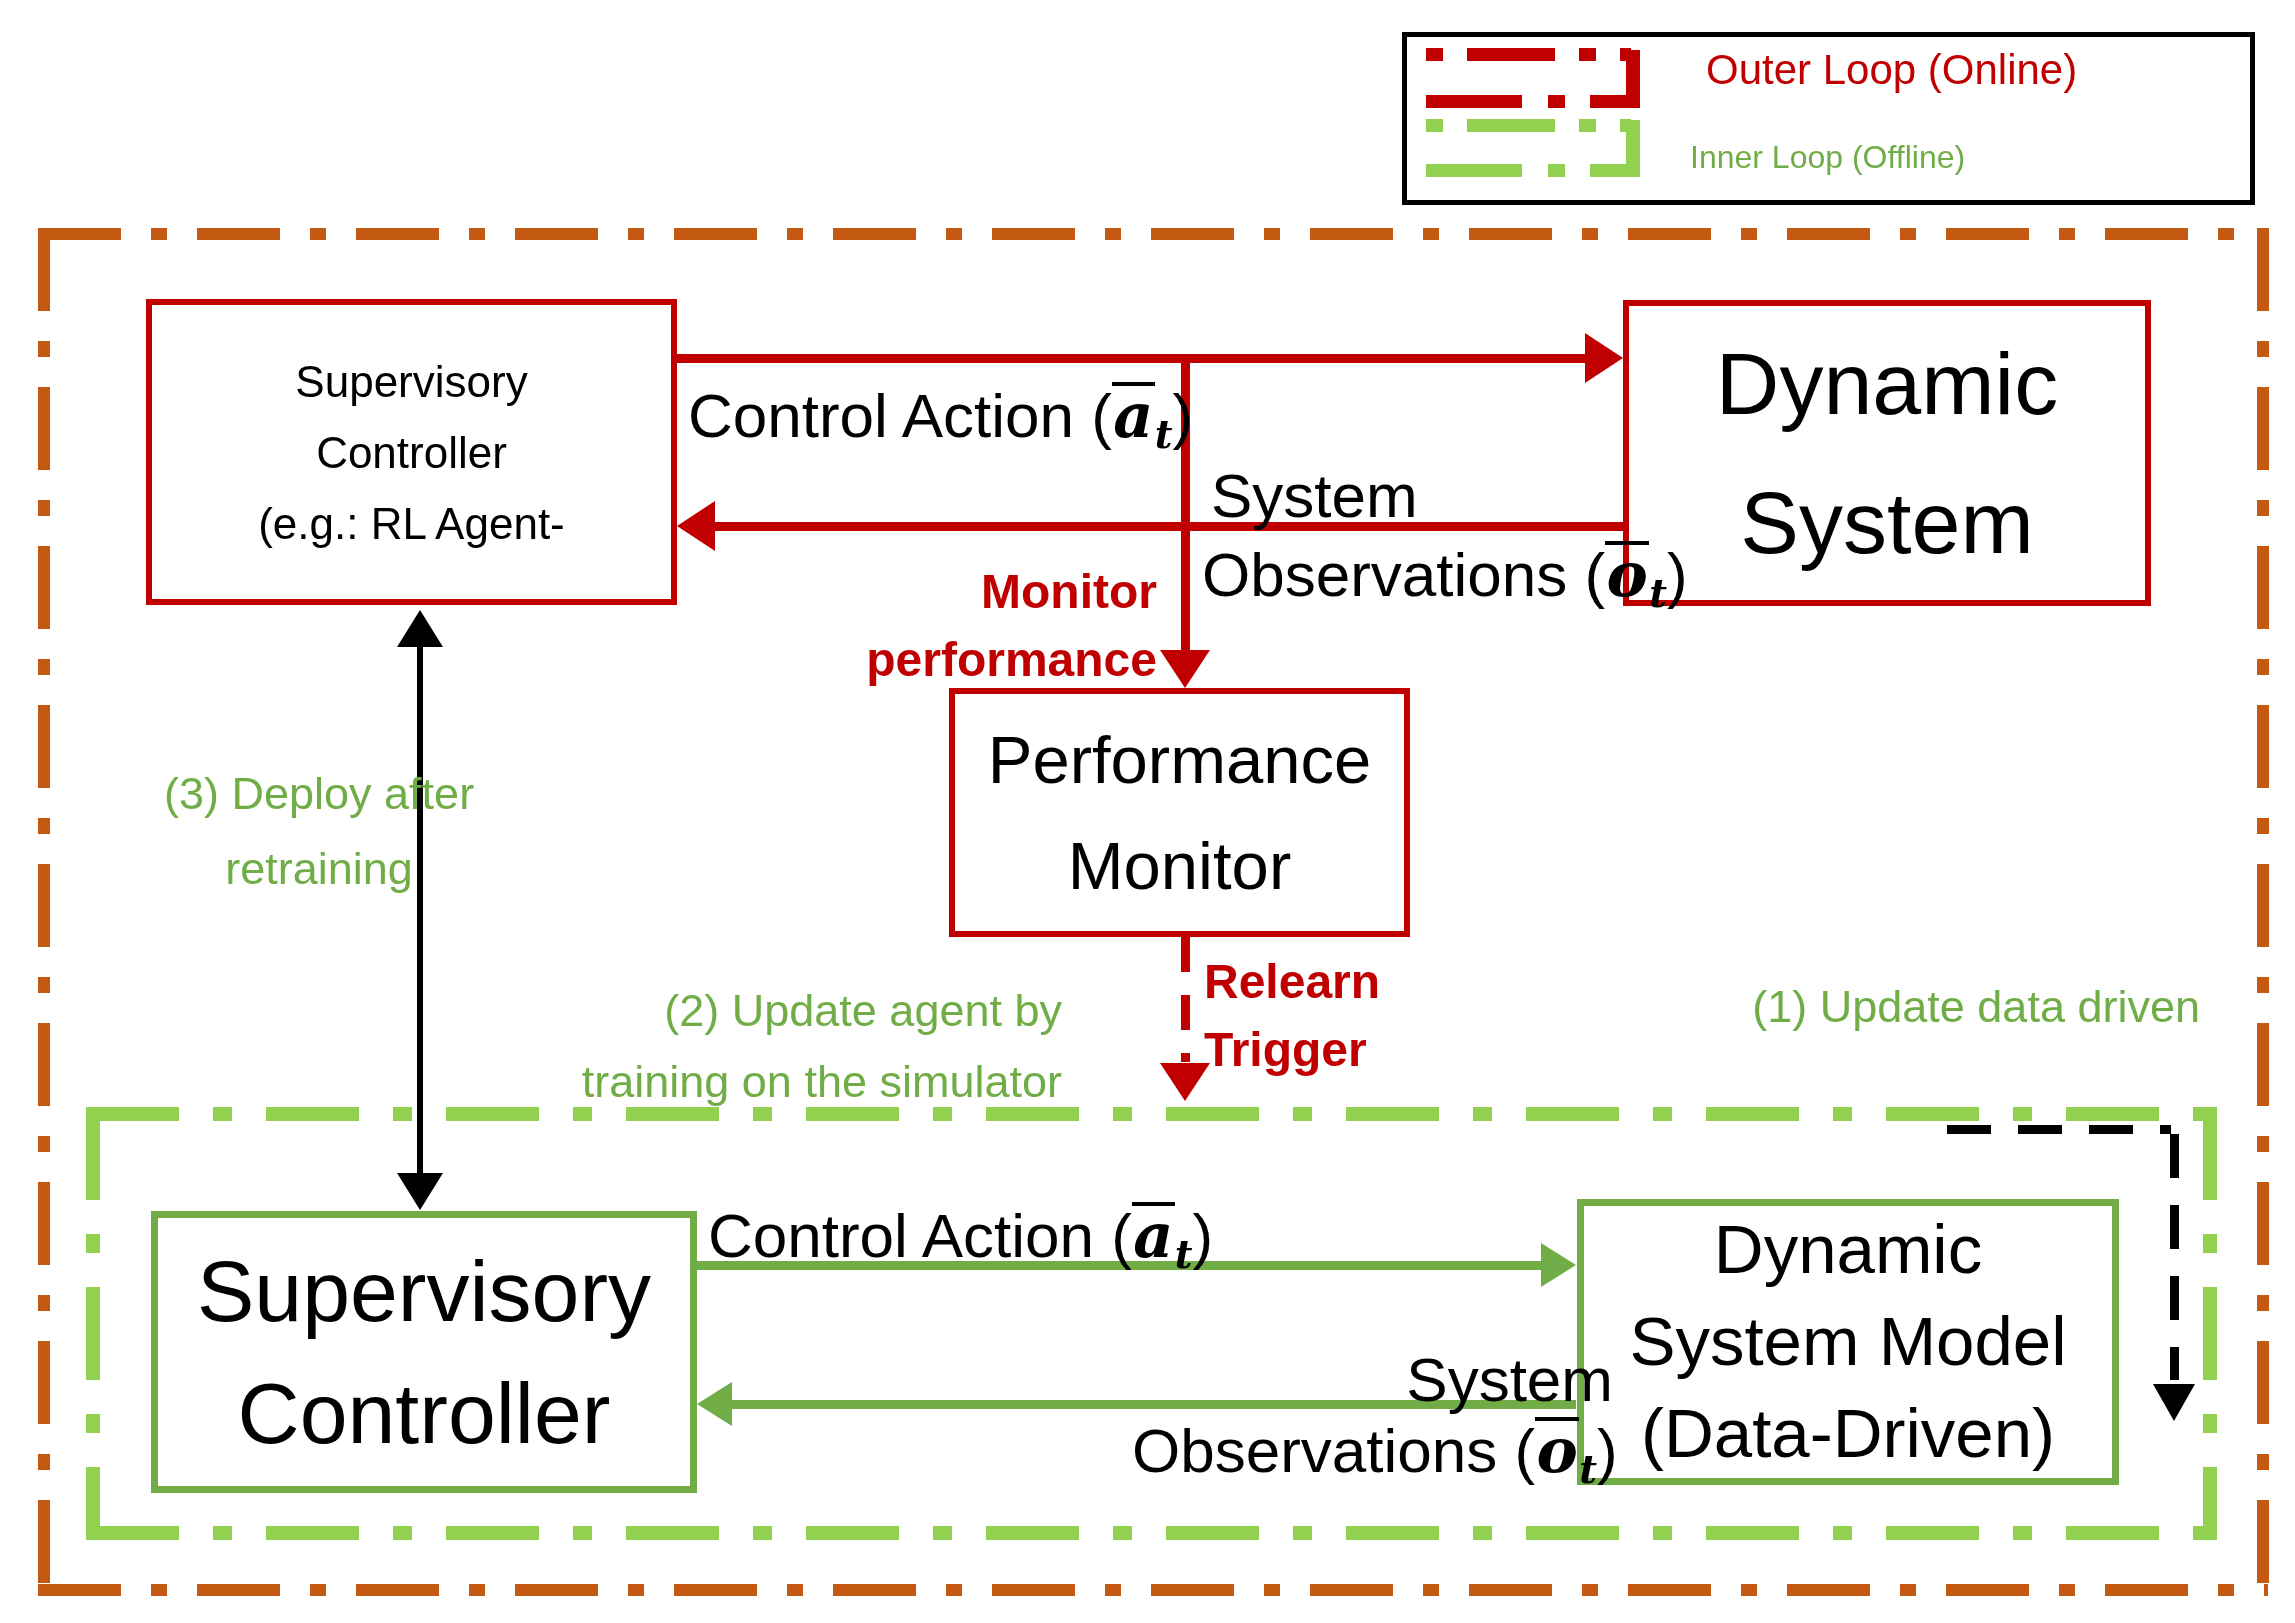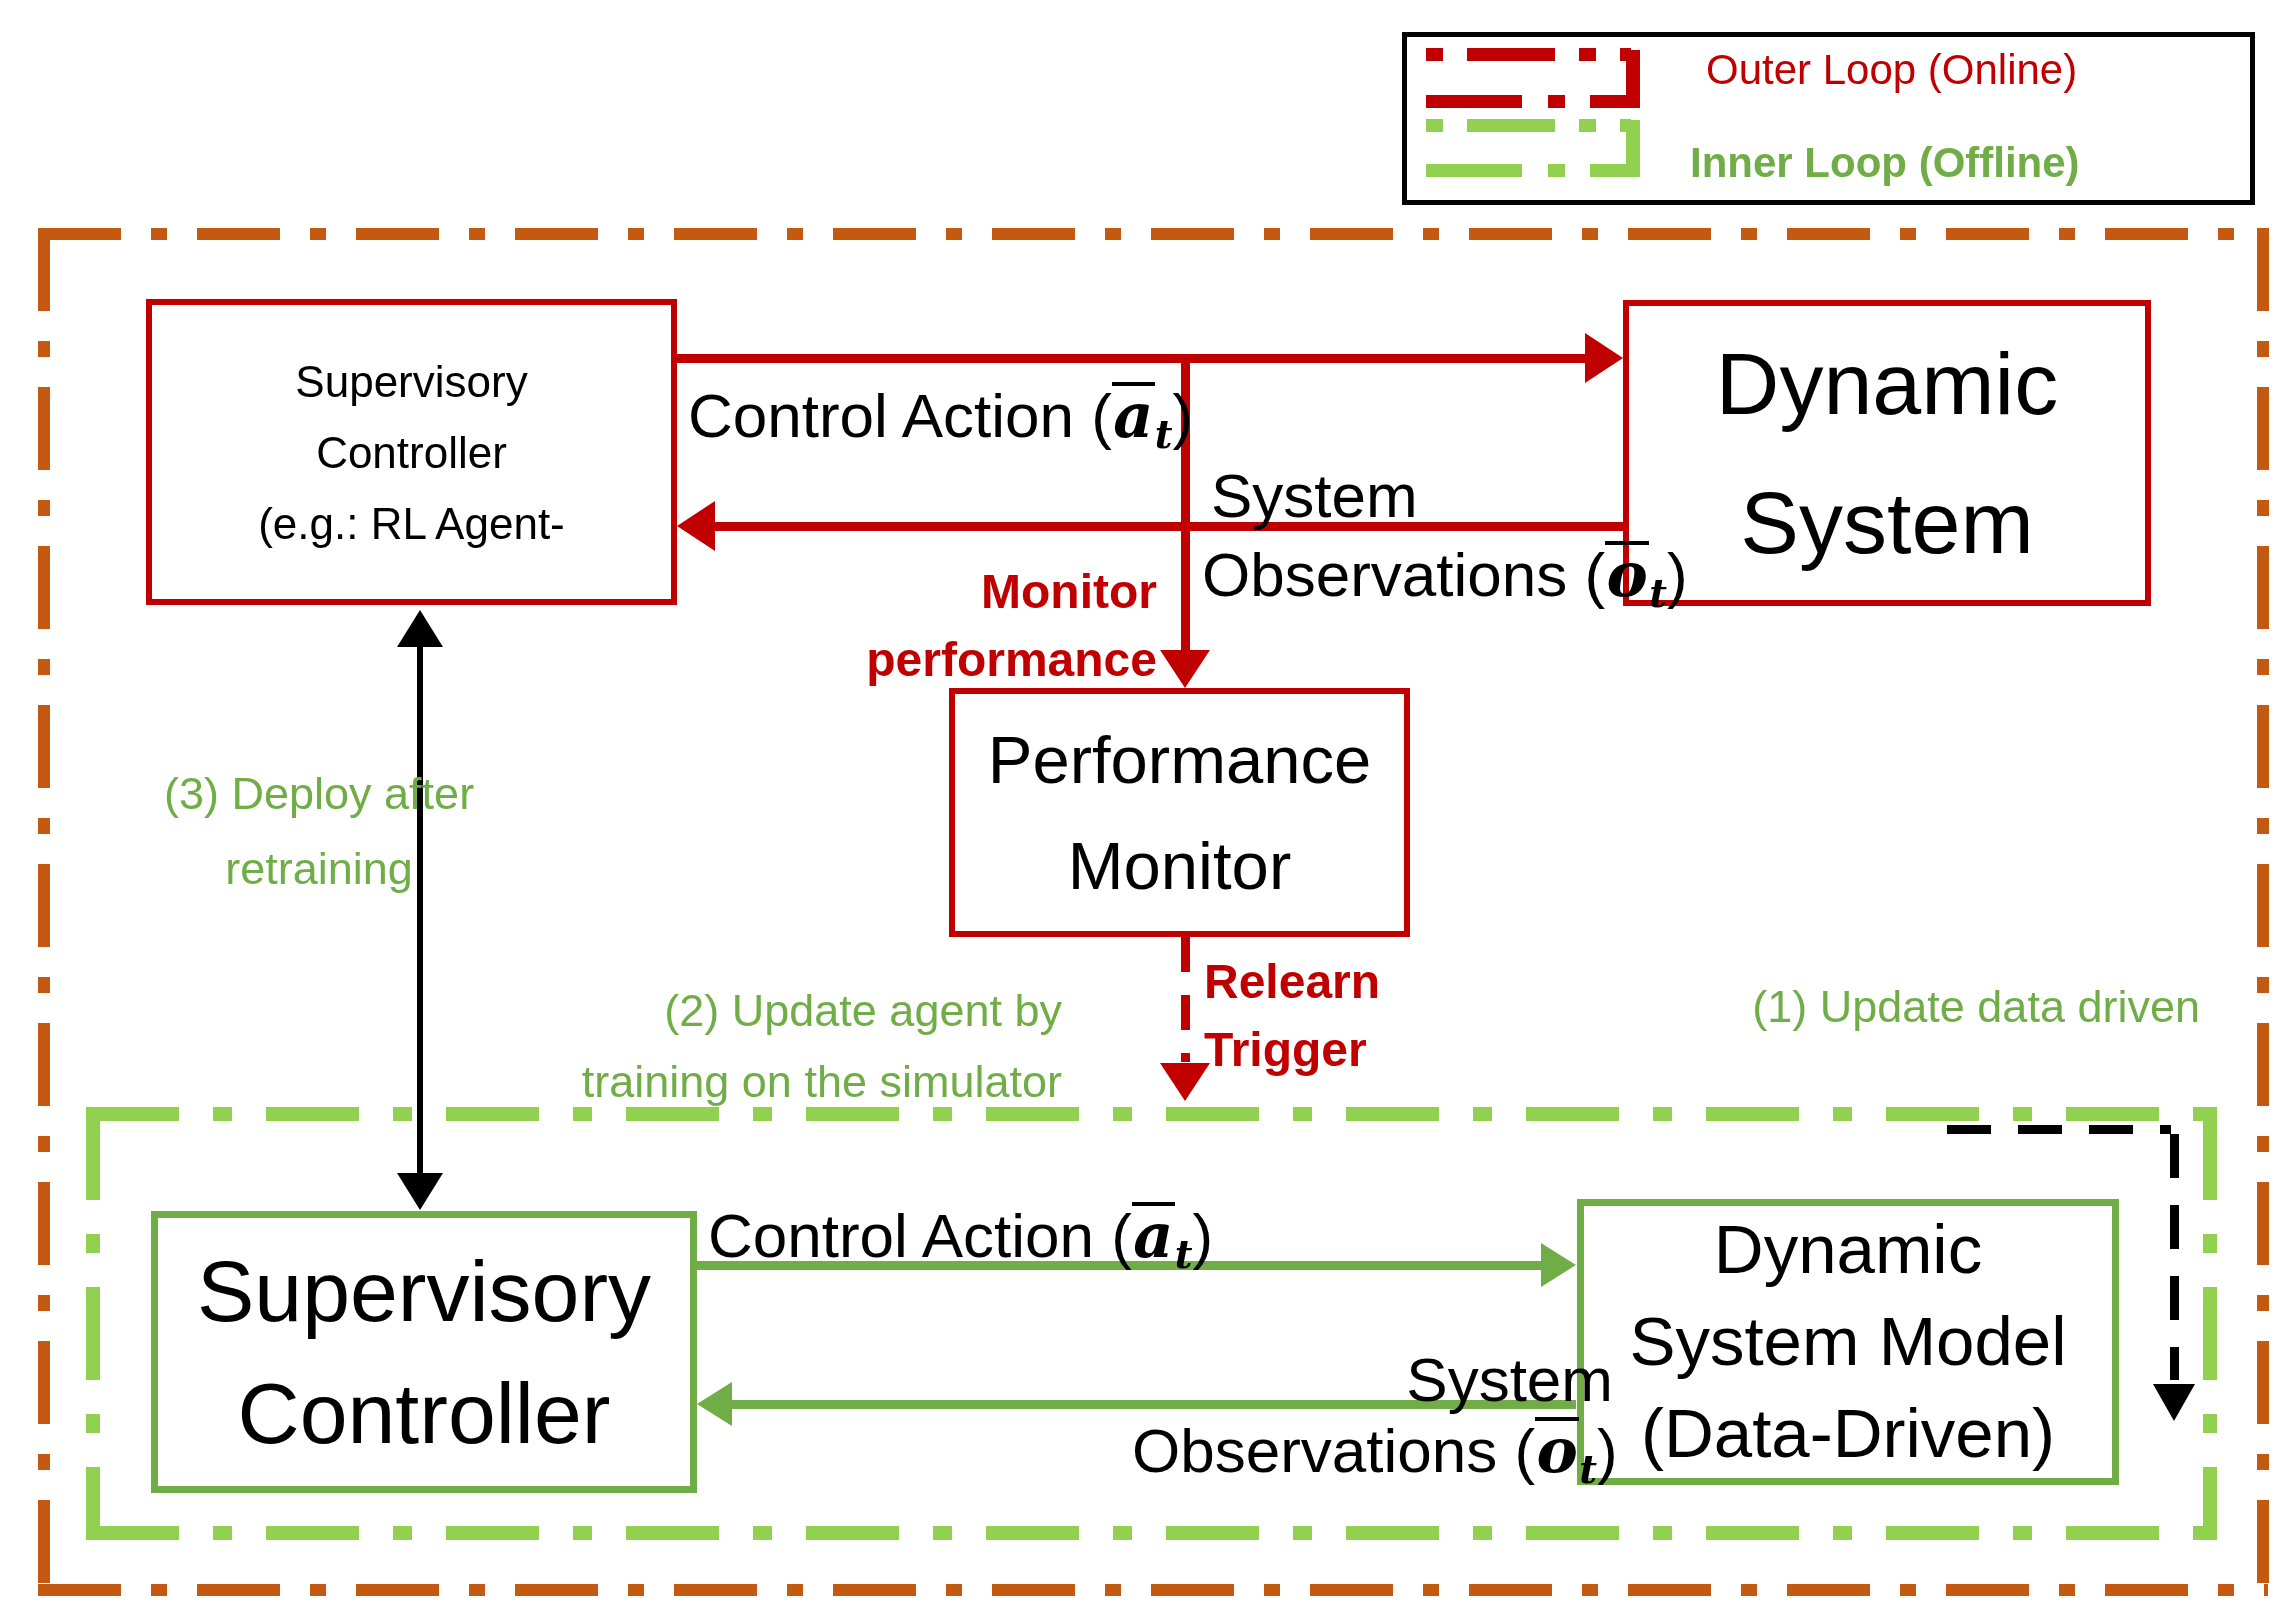--- a/index.html
+++ b/index.html
@@ -28,21 +28,21 @@
   .dash-black-h{background-image:repeating-linear-gradient(90deg,#000 0 44px,transparent 44px 71px);}
   .dash-black-v{background-image:repeating-linear-gradient(180deg,#000 0 44px,transparent 44px 71px);}
   .ah{position:absolute;width:0;height:0;}
 
   
   .lbl{position:absolute;white-space:nowrap;}
   .t-black{color:#000;font-size:62px;}
   .t-redbold{color:#c00000;font-weight:bold;font-size:48px;line-height:68px;}
   .t-green{color:#70ad47;font-size:45px;}
   .t-legend-red{color:#c00000;font-size:42px;}
-  .t-legend-green{color:#70ad47;font-size:42px;font-weight:bold;}
+  .t-legend-green{color:#70ad47;font-size:32px;}
   .mv{font-family:"DejaVu Serif",serif;font-style:italic;font-weight:bold;}
   .ovl{display:inline-block;border-top:4.2px solid currentColor;padding:1.4px 1.4px 0 1.4px;line-height:0.95;}
   .mv sub{font-size:0.62em;vertical-align:-0.28em;}
   .center{text-align:right;}
   .right{text-align:right;}
 </style>
 </head>
 <body>
 
 <div class="stage">

